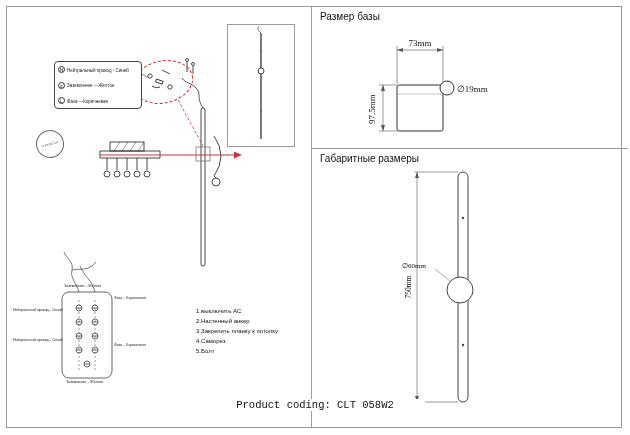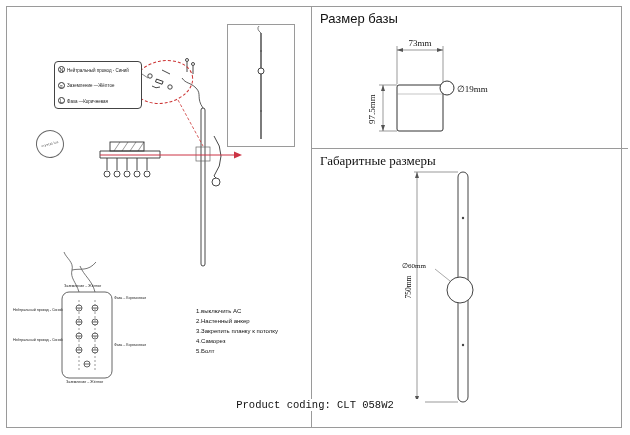--- a/index.html
+++ b/index.html
@@ -21,23 +21,23 @@
   .logo{position:absolute;left:36px;top:130px;width:26px;height:26px;border:1px solid #666;border-radius:50%;
         display:flex;align-items:center;justify-content:center;transform:rotate(-15deg);}
   .logo span{font-size:6px;transform:scale(0.55);white-space:nowrap;letter-spacing:.5px;color:#444;}
 
   .steps{position:absolute;left:196px;top:306px;width:110px;}
   .step{font-size:6px;line-height:10px;color:#111;white-space:nowrap;}
 
   .wire-lbl{position:absolute;font-size:6px;transform:scale(0.6);transform-origin:0 0;white-space:nowrap;color:#222;}
   .wire-lbl.right-anchored{transform-origin:100% 0;}
 
-  .panel-title{position:absolute;font-size:13px;color:#111;}
+  .panel-title{position:absolute;font-size:10px;color:#111;}
   .t1{left:320px;top:11px;}
-  .t2{left:320px;top:153px;font-family:Liberation Serif, serif;}
+  .t2{left:320px;top:153px;}
 
   .product-coding{position:absolute;left:0;right:0;top:399px;text-align:center;font-size:10.5px;color:#111;
                   background:#fff;width:220px;margin:0 auto;font-family:Liberation Mono, monospace;}
 
   svg{position:absolute;}
   .left-art{left:0;top:0;}
   .base-art{left:311px;top:6px;}
   .overall-art{left:311px;top:148px;}
   text.dim{font-family:"Liberation Serif",serif;fill:#111;}
 </style>

